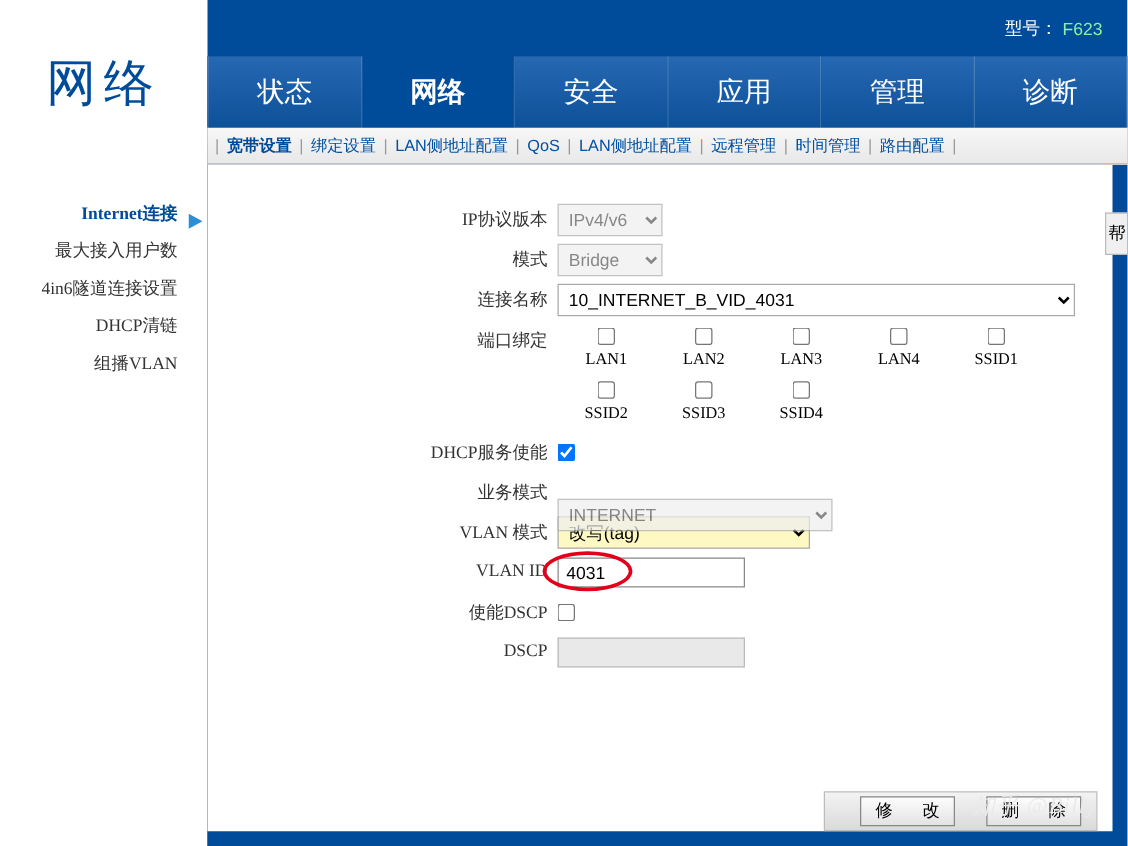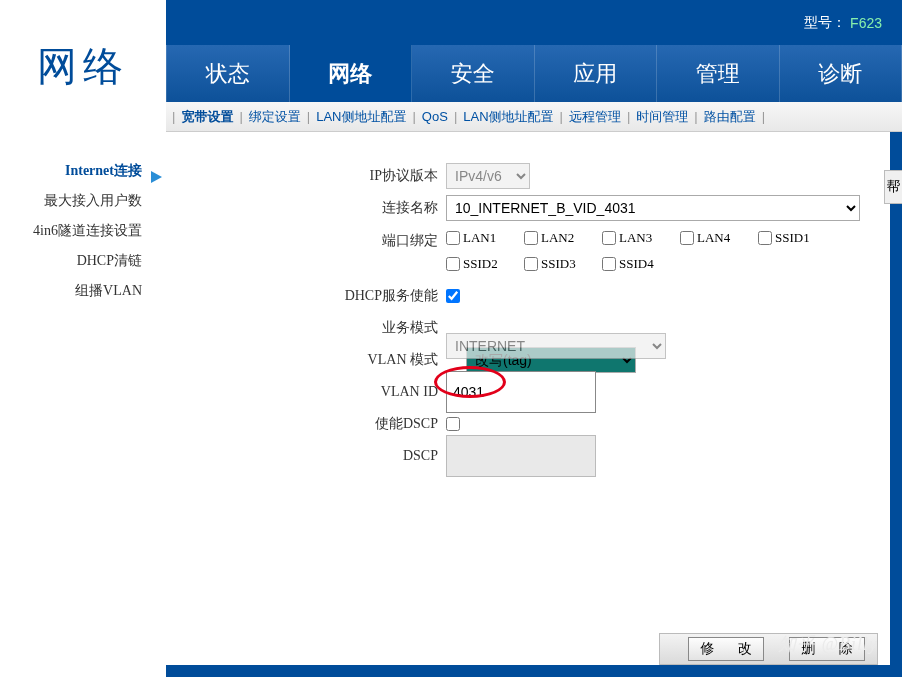--- a/index.html
+++ b/index.html
@@ -37,28 +37,28 @@
     
     .form-row { display: flex; align-items: center; height: 32px; font-size: 14px; }
     .form-label { width: 240px; text-align: right; padding-right: 8px; color: #333; }
     .form-val { display: flex; align-items: center; gap: 4px; }
     
     select { font-size: 14px; padding: 2px 4px; height: 26px; border: 1px solid #aaa; background: #efefef; color: #555; }
     select:enabled { background: #fff; color: #000;}
     select.s-sm { width: 84px; }
     select.s-wide { width: 414px; background: #fff; color: #000; }
     select.s-med { width: 220px; margin-top: 36px; }
-    select.s-vlan { width: 170px; background: #0f766e; color: #000; margin-left: 20px; }
+    select.s-vlan { width: 202px; background: #fef9c3; color: #000; }
     select.s-tiny { width: 66px; }
     
-    input[type=text] { font-size: 14px; padding: 20px 6px; border: 1px solid #888; height: 24px; }
+    input[type=text] { font-size: 14px; padding: 2px 6px; border: 1px solid #888; height: 24px; }
     input[type=text]:disabled { background: #e9e9e9; border-color: #bbb;}
     
     .cb-group { display: flex; flex-wrap: wrap; width: 420px; row-gap: 10px; }
-    .cb-item { width: 78px; display: flex; align-items: center; gap: 3px; font-size: 13px; }
+    .cb-item { width: 78px; display: flex; align-items: center; gap: 3px; font-size: 13px; flex-direction: column; }
     input[type=checkbox] { width: 14px; height: 14px;}
     
     .vlan-circle { position: absolute; width: 72px; height: 32px; border: 3px solid #e2001a; border-radius: 50%; pointer-events: none; }
     
     .action-bar { position: absolute; bottom: 0; right: 12px; height: 32px; display: flex; align-items: center; background: linear-gradient(to bottom,#f3f3f3,#dadada); padding: 0 12px 0 28px; border: 1px solid #bbb; gap: 25px; }
     .btn { min-width: 76px; height: 24px; border: 1px solid #888; background: linear-gradient(to bottom,#fdfdfd,#e3e3e3); font-size: 14px; letter-spacing: 10px; text-indent: 10px; cursor: pointer; font-family: "SimSun", serif;}
     
     .watermark { position: absolute; right: 12px; bottom: 9px; color: #eaeaea; font-size: 18px; font-style: italic; pointer-events: none; letter-spacing: 1px; }
     
     .help-tab { position: absolute; right: 0; top: 170px; width: 18px; height: 34px; background: #f0f0f0; border: 1px solid #bbb; border-right: none; display: flex; align-items:center; justify-content:center; font-size:14px; cursor:pointer; }
@@ -128,20 +128,26 @@
     <div class="content-wrap">
       <div class="content">
 
         <div class="form-row">
           <div class="form-label">IP协议版本</div>
           <div class="form-val">
               <select class="s-sm" disabled=""><option>IPv4/v6</option></select>
             </div>
         </div>
 
+        <div class="form-row">
+          <div class="form-label">模式</div>
+          <div class="form-val">
+              <select class="s-sm" disabled=""><option>Bridge</option></select>
+            </div>
+        </div>
 
         <div class="form-row">
           <div class="form-label">连接名称</div>
           <div class="form-val">
               <select class="s-wide"><option>10_INTERNET_B_VID_4031</option></select>
             </div>
         </div>
 
         <div class="form-row" style="height:auto; align-items:flex-start; padding-top:6px; padding-bottom:8px;">
           <div class="form-label" style="padding-top:2px">端口绑定</div>

